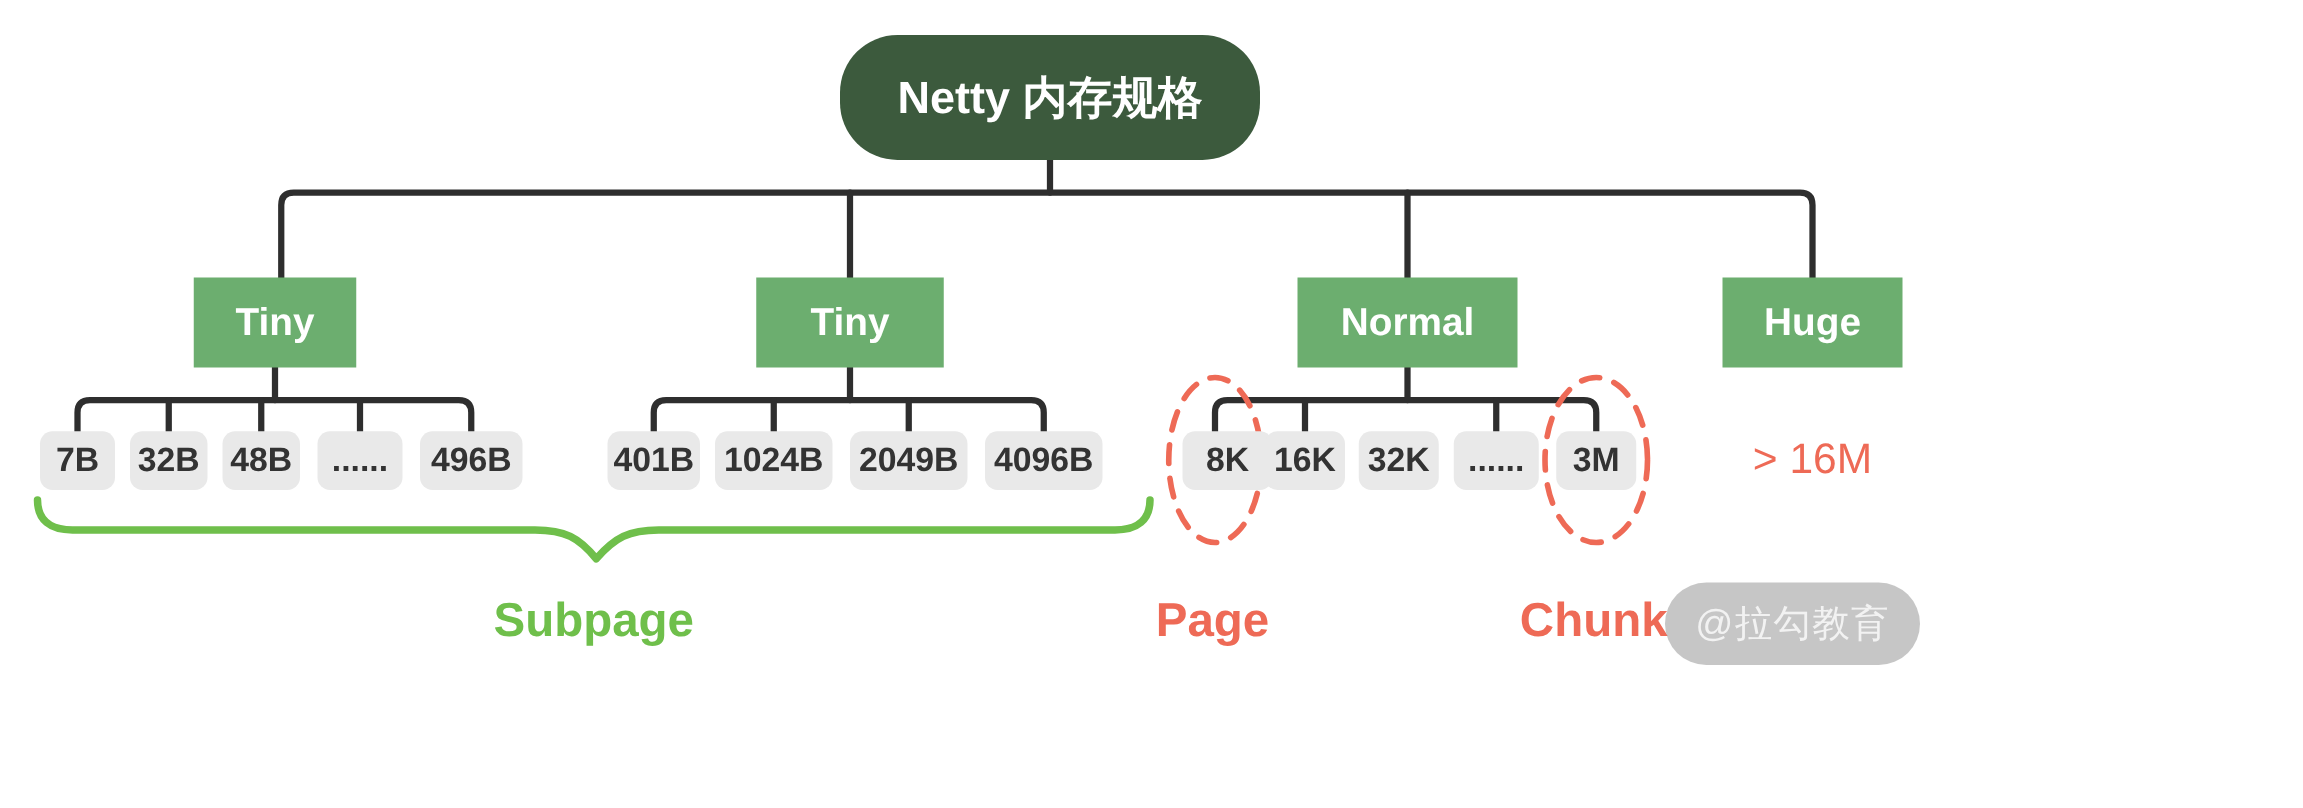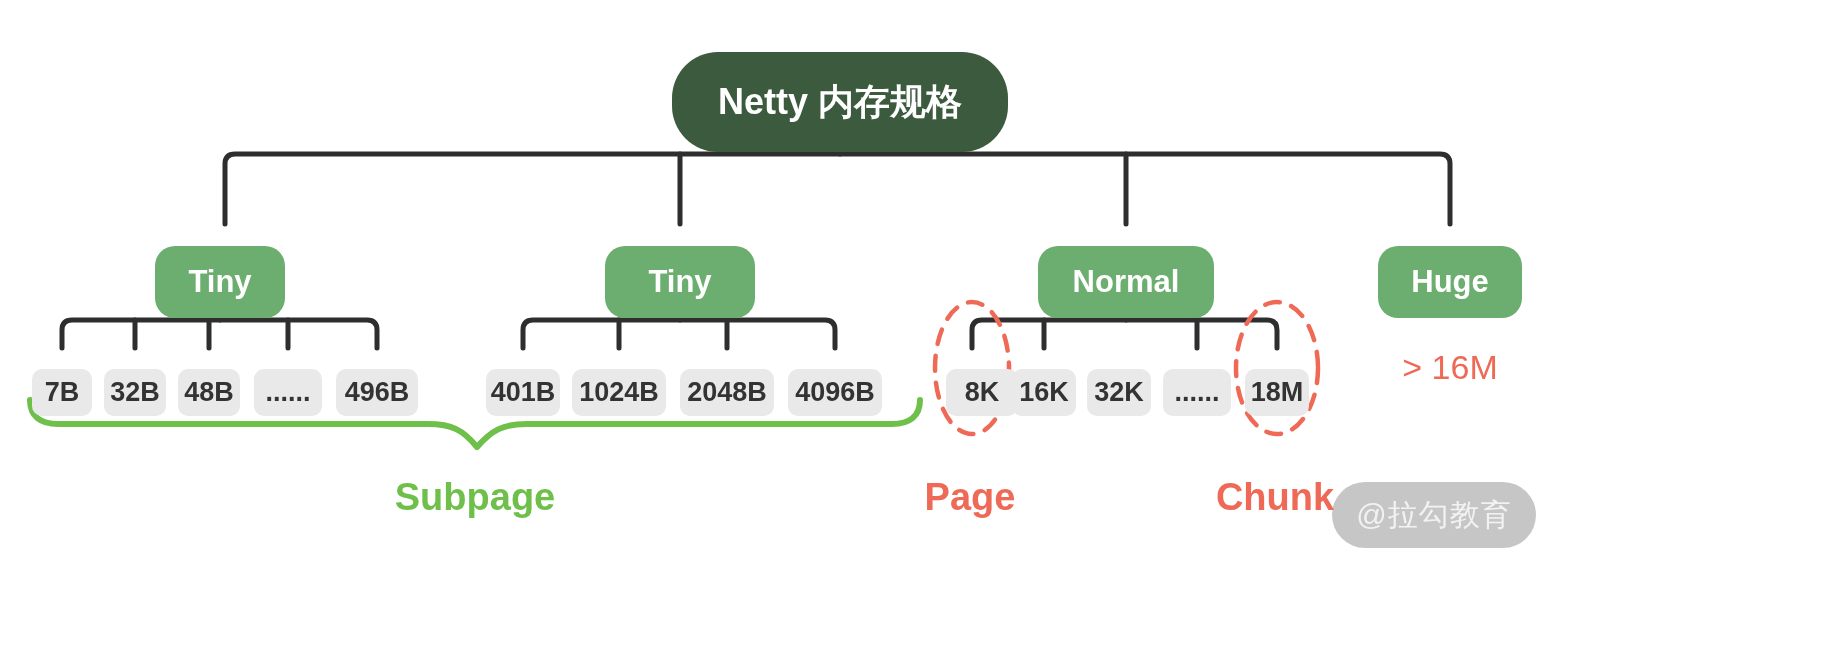--- a/index.html
+++ b/index.html
@@ -18,28 +18,28 @@
     position:relative;
     width:1842px;height:646px;
     background:#ffffff;
     overflow:hidden;
     font-family:"Liberation Sans","DejaVu Sans",sans-serif;
   }
   svg.connectors{position:absolute;left:0;top:0;width:1842px;height:646px;pointer-events:none;}
   svg .line{stroke:var(--line);stroke-width:5;fill:none;stroke-linecap:round;stroke-linejoin:round;}
   svg .brace{stroke:var(--accent-green);stroke-width:6;fill:none;stroke-linecap:round;stroke-linejoin:round;}
   svg .dashed-ellipse{stroke:var(--accent-coral);stroke-width:4.5;fill:none;stroke-dasharray:15 12;stroke-linecap:round;}
-  .node{position:absolute;display:flex;align-items:center;justify-content:center;box-sizing:border-box;margin-top:24px;}
+  .node{position:absolute;display:flex;align-items:center;justify-content:center;box-sizing:border-box;}
   .root-node{
     left:672px;top:28px;width:336px;height:100px;
     background:var(--root-bg);border-radius:46px;
     color:#ffffff;font-weight:bold;font-size:36px;
   }
   .category{
-    top:222px;height:72px;border-radius:20px;
+    top:222px;height:72px;border-radius:0;
     background:var(--category-bg);
     color:#ffffff;font-weight:bold;font-size:31px;
   }
   .leaf{
     top:345px;height:47px;border-radius:10px;
     background:var(--leaf-bg);
     color:var(--leaf-text);font-weight:bold;font-size:27px;
   }
   .huge-value{
     position:absolute;left:1378px;top:348px;width:144px;
@@ -50,21 +50,21 @@
     position:absolute;top:476px;
     font-weight:bold;font-size:38px;text-align:center;
   }
   .caption.green{color:var(--accent-green);}
   .caption.coral{color:var(--accent-coral);}
   .watermark{
     position:absolute;left:1332px;top:466px;width:204px;height:66px;
     background:var(--watermark-bg);border-radius:34px;
     color:var(--watermark-text);font-size:30px;
     display:flex;align-items:center;justify-content:center;
-    letter-spacing:1px;z-index:5;margin-top:16px;
+    letter-spacing:1px;z-index:5;
   }
 </style>
 </head>
 <body>
 
 <div class="canvas">
 
   <svg class="connectors" viewBox="0 0 1842 646">
     <path class="line" d="M 840 124 L 840 154"></path>
     <path class="line" d="M 225 224 L 225 164 Q 225 154 235 154 L 1440 154 Q 1450 154 1450 164 L 1450 224"></path>
@@ -97,28 +97,28 @@
   <div class="node category" style="left:1378px;width:144px">Huge</div>
 
   <div class="node leaf" style="left:32px;width:60px">7B</div>
   <div class="node leaf" style="left:104px;width:62px">32B</div>
   <div class="node leaf" style="left:178px;width:62px">48B</div>
   <div class="node leaf" style="left:254px;width:68px">......</div>
   <div class="node leaf" style="left:336px;width:82px">496B</div>
 
   <div class="node leaf" style="left:486px;width:74px">401B</div>
   <div class="node leaf" style="left:572px;width:94px">1024B</div>
-  <div class="node leaf" style="left:680px;width:94px">2048B</div>
+  <div class="node leaf" style="left:680px;width:94px">2049B</div>
   <div class="node leaf" style="left:788px;width:94px">4096B</div>
 
   <div class="node leaf" style="left:946px;width:72px">8K</div>
   <div class="node leaf" style="left:1012px;width:64px">16K</div>
   <div class="node leaf" style="left:1087px;width:64px">32K</div>
   <div class="node leaf" style="left:1163px;width:68px">......</div>
-  <div class="node leaf" style="left:1245px;width:64px">18M</div>
+  <div class="node leaf" style="left:1245px;width:64px">3M</div>
 
   <div class="huge-value">&gt; 16M</div>
 
   <div class="caption green" style="left:375px;width:200px">Subpage</div>
   <div class="caption coral" style="left:900px;width:140px">Page</div>
   <div class="caption coral" style="left:1195px;width:160px">Chunk</div>
 
   <div class="watermark">@拉勾教育</div>
 
 </div>

